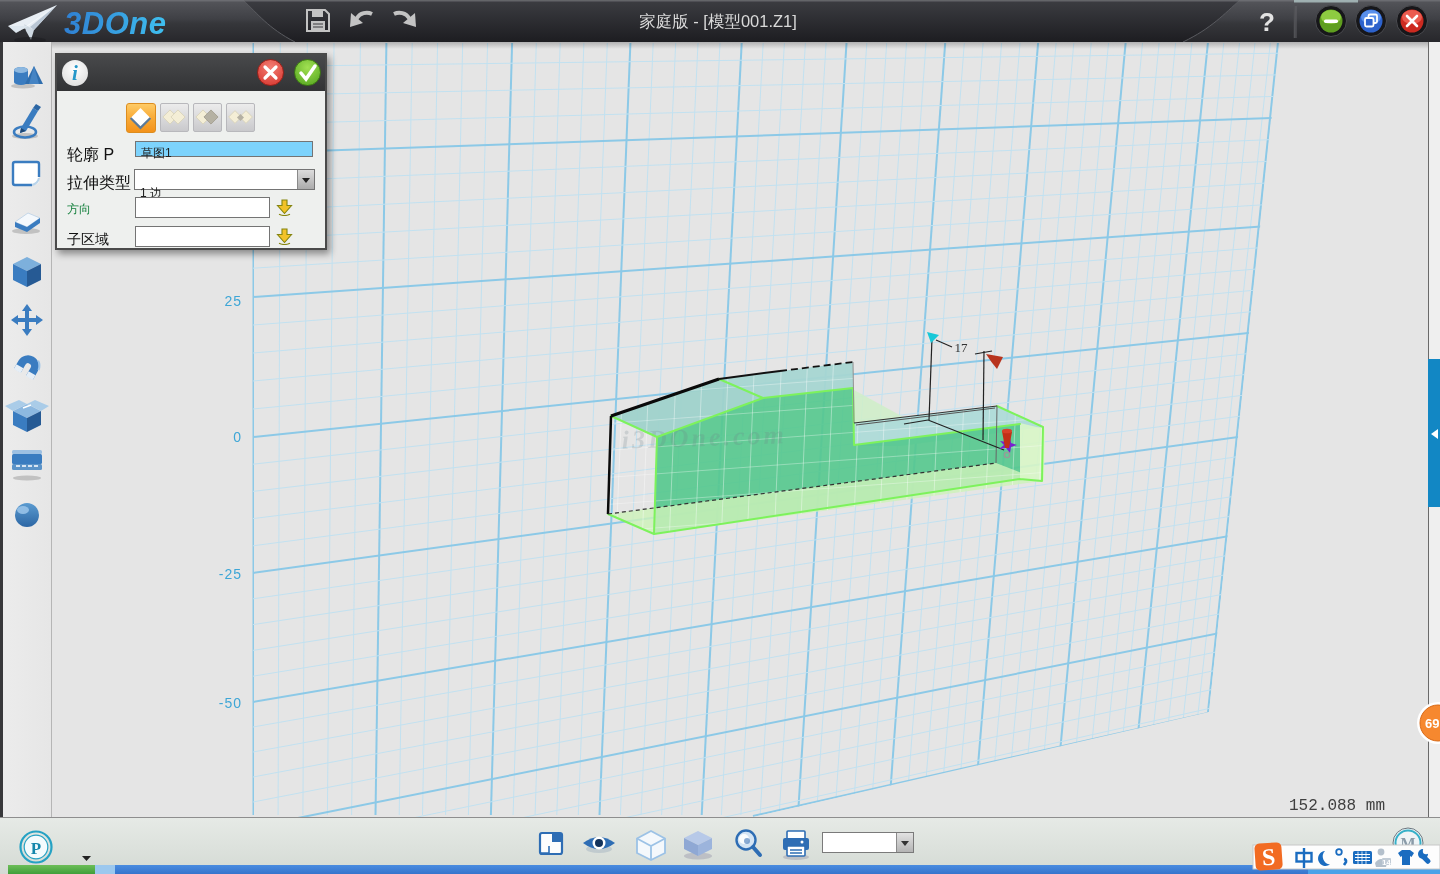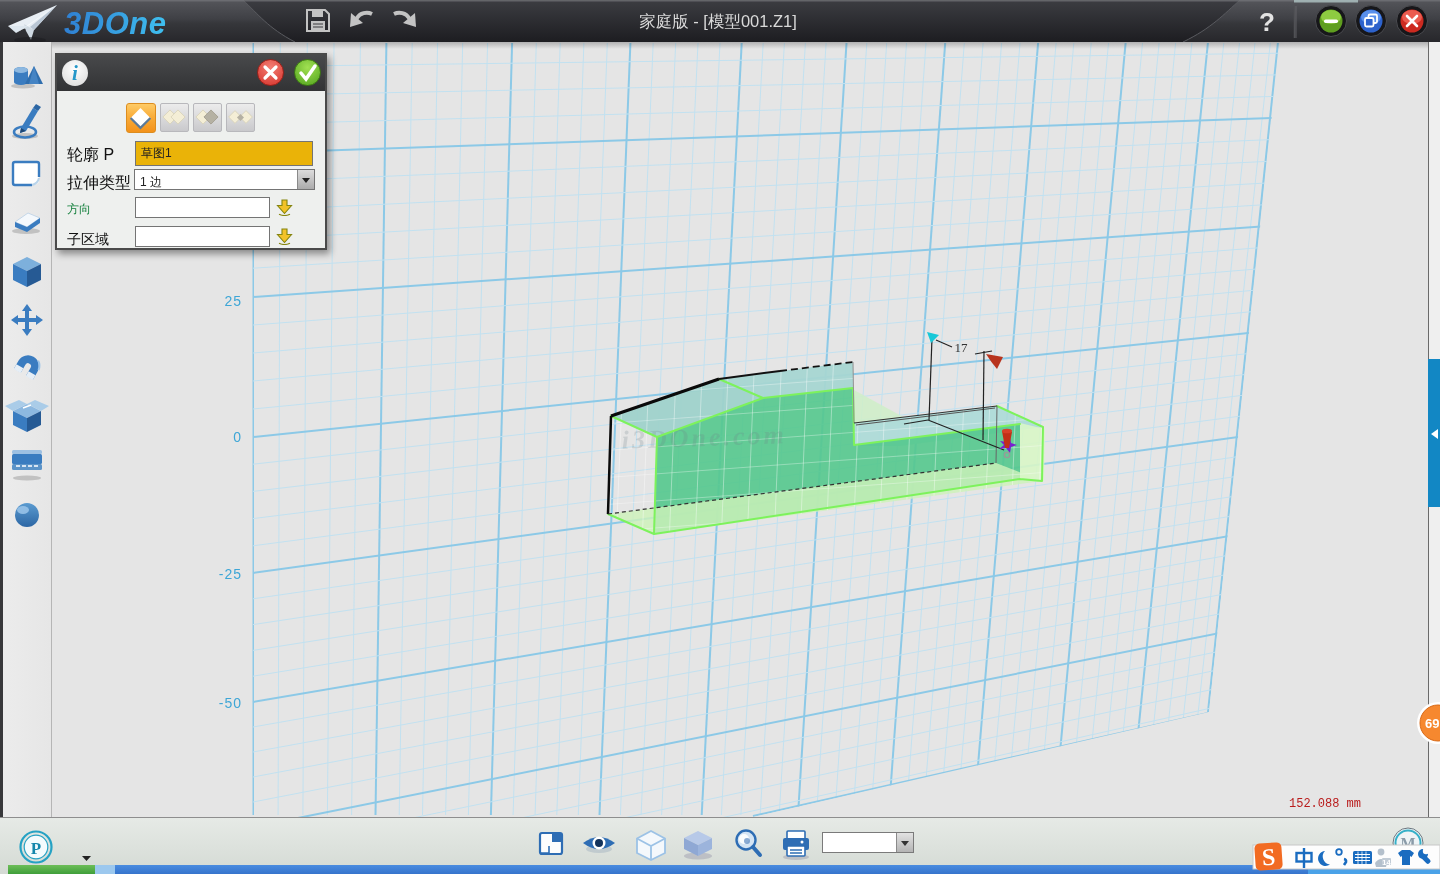--- a/index.html
+++ b/index.html
@@ -366,23 +366,23 @@
             <rect x="3.5" y="8.5" width="9" height="9" fill="#f4eed6" stroke="#d8d2b8" stroke-width="0.8"></rect>
           </g>
           <g transform="rotate(45 19 13)">
             <rect x="14.5" y="8.5" width="9" height="9" fill="#f4eed6" stroke="#d8d2b8" stroke-width="0.8"></rect>
           </g>
           <rect x="11" y="11" width="5" height="5" fill="#b5b1a3" transform="rotate(45 13.5 13.5)"></rect>
         </svg>
  </div>
 
  <div class="abs" style="left:10px;top:90px;font-size:16px;color:#111">轮廓 P</div>
- <div class="abs" style="left:78px;top:86px;width:178px;height:25px;border:1px solid #747474;background:#eab308;font-size:12px;color:#222;padding:3px 12px 0 5px">草图1</div>
+ <div class="abs" style="left:78px;top:86px;width:178px;height:16px;border:1px solid #747474;background:#7dd3fc;font-size:12px;color:#222;padding:3px 12px 0 5px">草图1</div>
  <div class="abs" style="left:10px;top:118px;font-size:16px;color:#111">拉伸类型</div>
- <div class="abs" style="left:77px;top:114px;width:181px;height:21px;border:1px solid #747474;background:#fff;font-size:12px;color:#222;padding:4px 0 0 5px">1 边
+ <div class="abs" style="left:77px;top:114px;width:181px;height:21px;border:1px solid #747474;background:#fff;font-size:12px;color:#222;padding:15px 0 0 5px">1 边
    <div class="abs" style="right:0px;top:0px;width:17px;height:19px;background:linear-gradient(#dcdcdc,#ababab);border-left:1px solid #8a8a8a">
           <div class="abs" style="left:4px;top:8px;width:0px;height:0px;border-left:4.5px solid transparent;border-right:4.5px solid transparent;border-top:5px solid #222"></div>
         </div>
  </div>
  <div class="abs" style="left:10px;top:146px;font-size:12px;color:#15803d">方向</div>
  <div class="abs" style="left:78px;top:142px;width:135px;height:21px;border:1px solid #747474;background:#fff"></div>
  <div class="abs" style="left:10px;top:176px;font-size:14px;color:#111">子区域</div>
  <div class="abs" style="left:78px;top:171px;width:135px;height:21px;border:1px solid #747474;background:#fff"></div>
  <svg class="abs" style="left:219px;top:144px" width="17" height="17" viewBox="0 0 17 17">
         <path d="M6,1 h5 v5.5 h4.5 l-7,8 L1.5,6.5 H6 z" fill="#f2c228" stroke="#85850f" stroke-width="1.1"></path>
@@ -478,13 +478,13 @@
         <rect x="142" y="43" width="9" height="7" rx="1" fill="#c2ccd6"></rect>
         <text x="146.5" y="49.5" font-size="7.5" font-weight="bold" fill="#fff" text-anchor="middle">14</text>
       </g>
 <path d="M158,38 l4,-3 h8 l4,3 l-2.5,4 l-1.5,-1 v9 h-8 v-9 l-1.5,1 z" fill="#1a6cc0"></path>
 <g>
         <circle cx="183" cy="39" r="5" fill="#1a6cc0"></circle>
         <circle cx="186" cy="36" r="3.2" fill="#fdfdfd"></circle>
         <rect x="183" y="40" width="5" height="10" rx="2" fill="#1a6cc0" transform="rotate(-45 185 44)"></rect>
       </g>
 </svg>
-<div class="abs" style="left:1289px;top:797px;font-size:12px;color:#b91c1c;font-family:'Liberation Mono',monospace">152.088 mm</div>
+<div class="abs" style="left:1289px;top:797px;font-size:16px;color:#404040;font-family:'Liberation Mono',monospace">152.088 mm</div>
 </div>
 </body></html>

